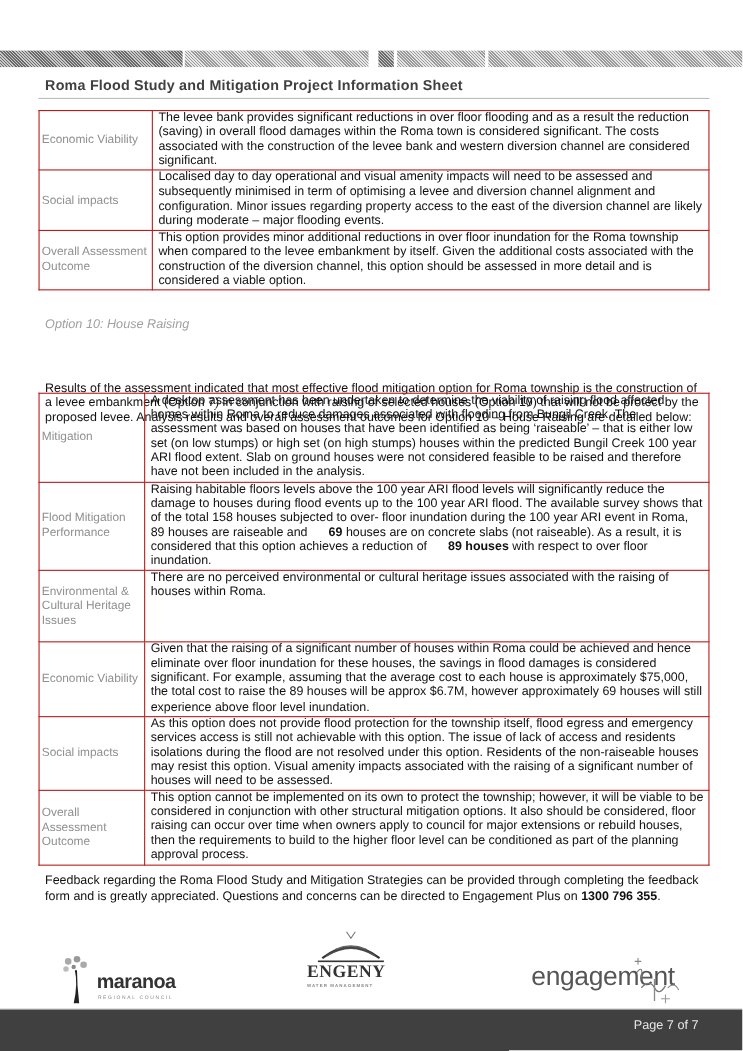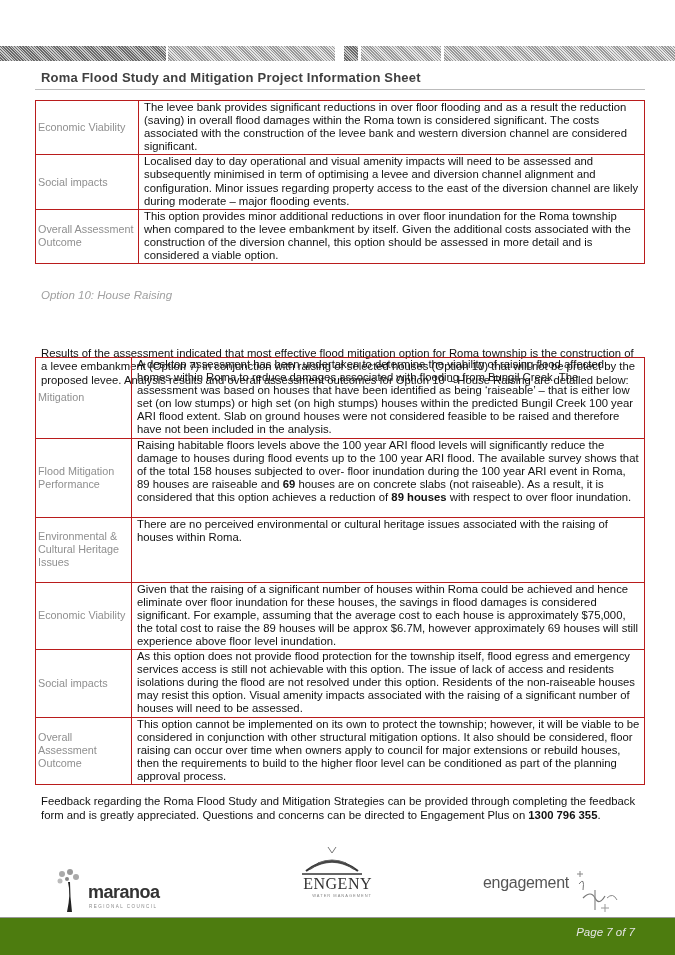--- a/index.html
+++ b/index.html
@@ -16,21 +16,21 @@
   }
   .title-rule { position: absolute; left: 35px; top: 89px; width: 610px; height: 1px; background: #bbb; }
 
   table.info { position: absolute; border-collapse: collapse; table-layout: fixed; }
   table.info td { border: 1px solid #b91c1c; vertical-align: top; font-size: 11.3px; line-height: 13.1px; }
   table.info td.label {
     text-align: left; vertical-align: middle; color: #8f8f8f;
     padding: 0 4px 0 2px; font-size: 10.8px; line-height: 13px;
   }
   table.info td.body { padding: 0 4px 1px 5px; }
-  table.info b { font-weight: bold; }
+  table.info b { font-weight: bold; margin-left: 16px; }
 
   #table1 { left: 35px; top: 100px; width: 610px; }
   #table2 { left: 35px; top: 357px; width: 610px; }
 
   .option-heading {
     position: absolute; left: 41px; top: 289px;
     font-size: 11.5px; color: #a0a0a0; font-style: italic;
   }
   .intro {
     position: absolute; left: 41px; top: 303px; width: 600px;
@@ -41,31 +41,31 @@
     font-size: 11.3px; line-height: 14.4px;
   }
   .feedback b { font-weight: bold; }
 
   .logo { position: absolute; }
   .maranoa { left: 56px; top: 868px; width: 120px; height: 46px; }
   .maranoa .tree { position: absolute; left: 0; top: 0; width: 28px; height: 46px; }
   .maranoa .word { position: absolute; left: 32px; top: 14px; font-size: 18px; font-weight: bold; color: #333; letter-spacing: -0.5px; }
   .maranoa .sub { position: absolute; left: 33px; top: 36px; font-size: 4.5px; color: #888; letter-spacing: 1.5px; }
 
-  .engeny { left: 292px; top: 845px; width: 80px; height: 50px; text-align: right; }
+  .engeny { left: 279px; top: 845px; width: 80px; height: 50px; text-align: left; font-weight: bold; }
   .engeny .mark { position: absolute; left: 8px; top: 0; width: 64px; height: 30px; }
   .engeny .word { position: absolute; left: 0; top: 30px; width: 80px; font-family: "Liberation Serif", serif; font-size: 16px; color: #333; letter-spacing: 0.5px; }
   .engeny .sub { position: absolute; left: 0; top: 48px; width: 80px; font-size: 4px; color: #888; letter-spacing: 1px; }
 
   .engagement { left: 483px; top: 868px; width: 150px; height: 46px; }
-  .engagement .word { position: absolute; left: 0; top: 6px; font-size: 16px; color: #555; letter-spacing: -0.3px; }
+  .engagement .word { position: absolute; left: 0; top: 6px; font-size: 24px; color: #555; letter-spacing: -0.3px; }
   .engagement .plus { position: absolute; left: 90px; top: 0; width: 60px; height: 46px; }
 
   .footer-rule { position: absolute; left: 0; top: 917px; width: 675px; height: 1px; background: #999; }
-  .footer { position: absolute; left: 0; top: 918px; width: 675px; height: 37px; background: #4d7c0f; font-style: italic; }
+  .footer { position: absolute; left: 0; top: 918px; width: 675px; height: 37px; background: #404040; }
   .page-num { position: absolute; right: 40px; top: 8px; color: #e5e5e5; font-size: 11.5px; }
 </style>
 </head>
 <body>
 
 <div class="band dark" style="left:0;width:166px;"></div>
 <div class="band light" style="left:168px;width:167px;"></div>
 <div class="band dark" style="left:344px;width:14px;"></div>
 <div class="band light" style="left:361px;width:80px;"></div>
 <div class="band light" style="left:444px;width:231px;"></div>

